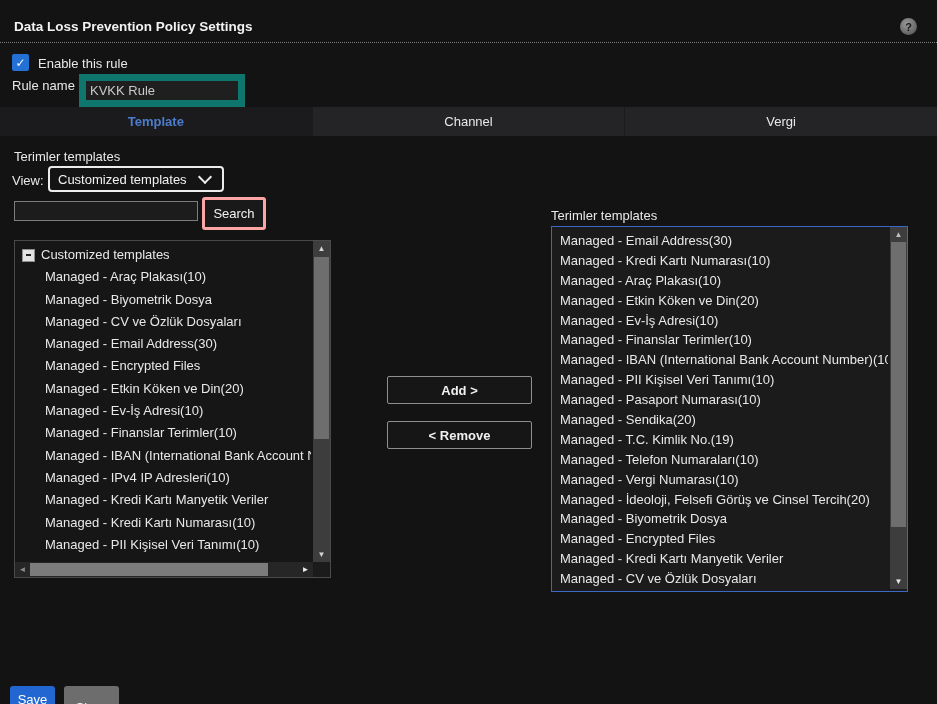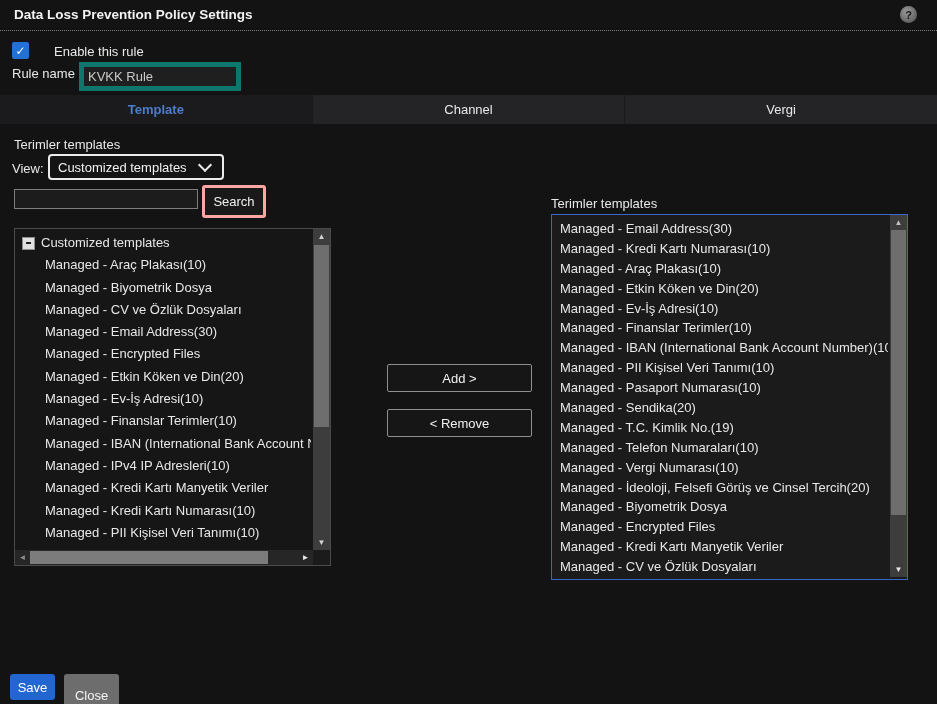--- a/index.html
+++ b/index.html
@@ -1,44 +1,44 @@
 <!DOCTYPE html>
 <html><head>
 <meta charset="utf-8">
 <style>
   html,body{margin:0;padding:0;background:#0c0c0c;}
   .stage{
     position:relative;width:937px;height:704px;background:#131313;
     font-family:"Liberation Sans","DejaVu Sans",sans-serif;
     color:#e8e8e8;overflow:hidden;
   }
-  .abs{position:absolute;}
+  .abs{position:absolute;margin-top:12px;}
 
   
   .title{left:14px;top:7px;font-size:13.5px;font-weight:bold;color:#f2f2f2;}
   .dotted-sep{left:0;top:30px;width:937px;height:0;border-bottom:1px dotted #7e7e7e;}
   .help-icon{
     left:900px;top:6px;width:17px;height:17px;border-radius:50%;
     background:radial-gradient(circle at 40% 35%,#9a9a9a,#4c4c4c);
     display:flex;align-items:center;justify-content:center;
     color:#161616;font-size:11px;font-weight:bold;cursor:pointer;
   }
 
   
   .chk{
     left:12px;top:42px;width:17px;height:17px;background:#2371d4;border-radius:2px;
     display:flex;align-items:center;justify-content:center;color:#fff;font-size:12px;font-weight:bold;
   }
-  .chk-label{left:54px;top:44px;font-size:13px;}
+  .chk-label{left:38px;top:44px;font-size:13px;}
 
   
   .rule-label{left:12px;top:66px;font-size:13px;}
   .rule-input{
     left:79px;top:62px;width:144px;height:19px;background:#1f1f1f;
-    border:5px solid #0f766e;color:#c9c9c9;font-size:13px;padding:0 4px;
+    border:7px solid #0f766e;color:#c9c9c9;font-size:13px;padding:0 4px;
     font-family:inherit;outline:none;
   }
 
   
   .tabbar{left:0;top:95px;width:937px;height:29px;background:#242427;display:flex;}
   .tab{flex:1;display:flex;align-items:center;justify-content:center;font-size:13px;color:#e9e9e9;cursor:pointer;border-right:1px solid #1a1a1c;}
   .tab:last-child{border-right:none;}
   .tab.active{background:#1b1b1d;color:#4c7dcc;font-weight:bold;}
 
   
@@ -77,21 +77,21 @@
   .sb-arrow{position:absolute;left:0;width:17px;height:15px;display:flex;align-items:center;justify-content:center;font-size:8px;color:#d4d4d4;cursor:pointer;}
   .vthumb{position:absolute;left:1px;width:15px;background:#6e6e6e;cursor:pointer;}
   .hsb{position:absolute;left:0;bottom:0;height:15px;background:#262626;}
   .hthumb{position:absolute;top:1px;height:13px;background:#7c7c7c;cursor:pointer;}
   .hsb .sb-arrow{height:15px;width:15px;}
   .corner{position:absolute;right:0;bottom:0;width:17px;height:15px;background:#1b1b1b;}
 
   
   .xfer-btn{
     left:387px;width:143px;height:26px;background:#161616;border:1px solid #8f8f8f;border-radius:2px;
-    color:#f0f0f0;font-size:13px;display:flex;align-items:center;justify-content:center;cursor:pointer;
+    color:#f0f0f0;font-size:13px;display:flex;align-items:center;justify-content:center;cursor:pointer;font-weight:bold;
   }
 
   
   .sel-label{left:551px;top:196px;font-size:13px;}
   .right-list{
     left:551px;top:214px;width:355px;height:364px;background:#1b1b1b;
     border:1px solid #3a67c8;overflow:hidden;
   }
   .right-list .rows{position:absolute;left:0;top:4px;width:336px;overflow:hidden;}
   .rrow{height:19.9px;line-height:19.9px;font-size:13px;white-space:nowrap;overflow:hidden;padding-left:8px;cursor:default;}

